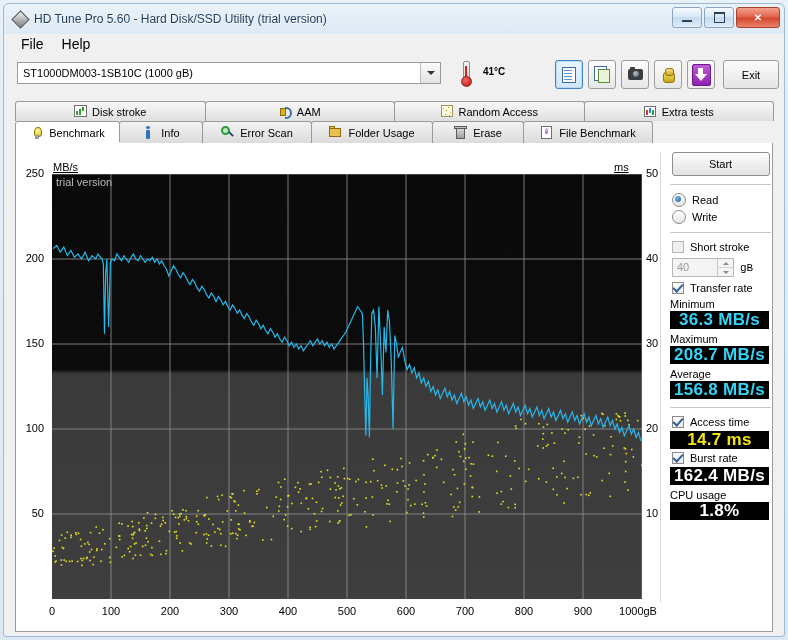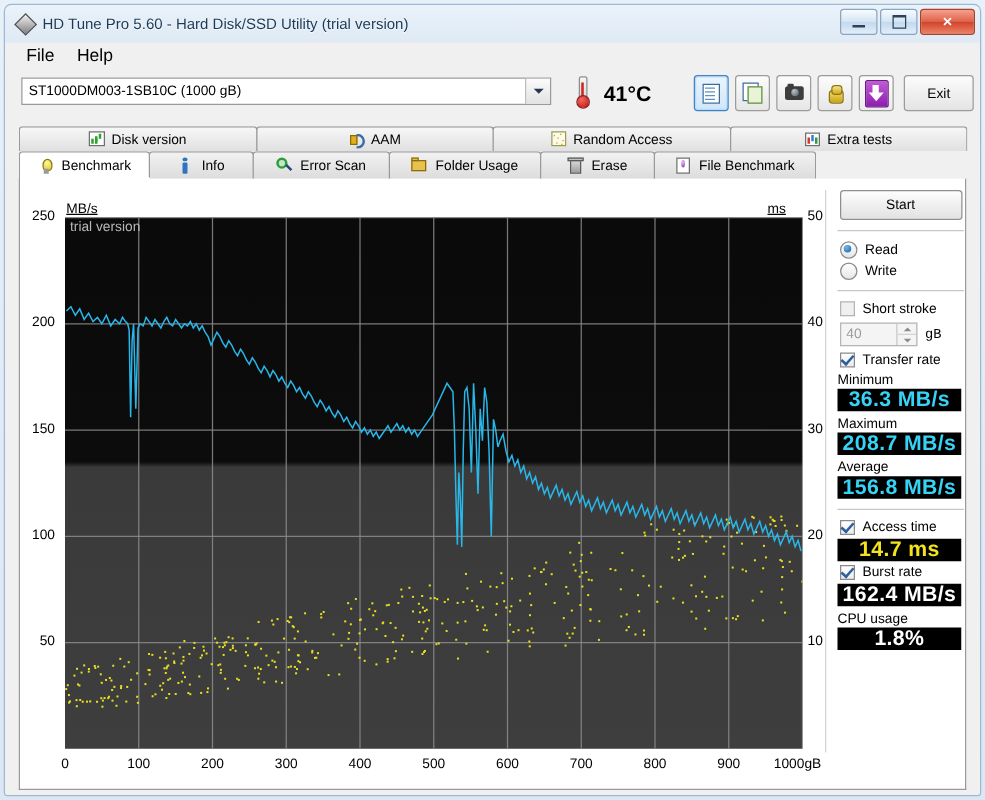--- a/index.html
+++ b/index.html
@@ -91,21 +91,21 @@
   }
   .thermo .tm{
     position:absolute;left:9px;top:6px;width:2px;height:13px;background:#d0211c;
   }
   .thermo .tbulb{
     position:absolute;left:5px;top:16px;width:9px;height:9px;border-radius:50%;
     background:radial-gradient(circle at 35% 30%,#f0685f,#c4120e);
     border:1px solid #8d2320;
   }
   .temp{
-    position:absolute;left:479px;top:12px;font-size:17px;font-weight:bold;color:#000;
+    position:absolute;left:479px;top:12px;font-size:10px;font-weight:bold;color:#000;
   }
   .tbtns{position:absolute;left:551px;top:6px;display:flex;gap:5px;}
   .tbtn{
     width:26px;height:27px;border:1px solid #9c9c9c;border-radius:3px;
     background:linear-gradient(180deg,#fcfcfc,#e6e6e6);
     display:flex;align-items:center;justify-content:center;position:relative;
   }
   .tbtn.sel{border-color:#3c86c9;box-shadow:0 0 0 1px #bcd9f2 inset;background:linear-gradient(180deg,#eaf5ff,#cfe6fa);}
   .tbtn.purple{background:linear-gradient(180deg,#fcfcfc,#ececec);}
   .ic-doc{width:12px;height:14px;background:#fff;border:1px solid #3c6d99;position:relative;}
@@ -297,21 +297,21 @@
         <div class="tbtn purple">
             <span class="ic-down"></span>
           </div>
       </div>
       <div class="exitbtn">Exit</div>
     </div>
 
     <div class="tabrow1">
       <div class="tab-top">
         <span class="ti ti-bars"></span>
-        <span>Disk version</span>
+        <span>Disk stroke</span>
       </div>
       <div class="tab-top">
         <span class="ti ti-spk"></span>
         <span>AAM</span>
       </div>
       <div class="tab-top">
         <span class="ti ti-rand"></span>
         <span>Random Access</span>
       </div>
       <div class="tab-top">

